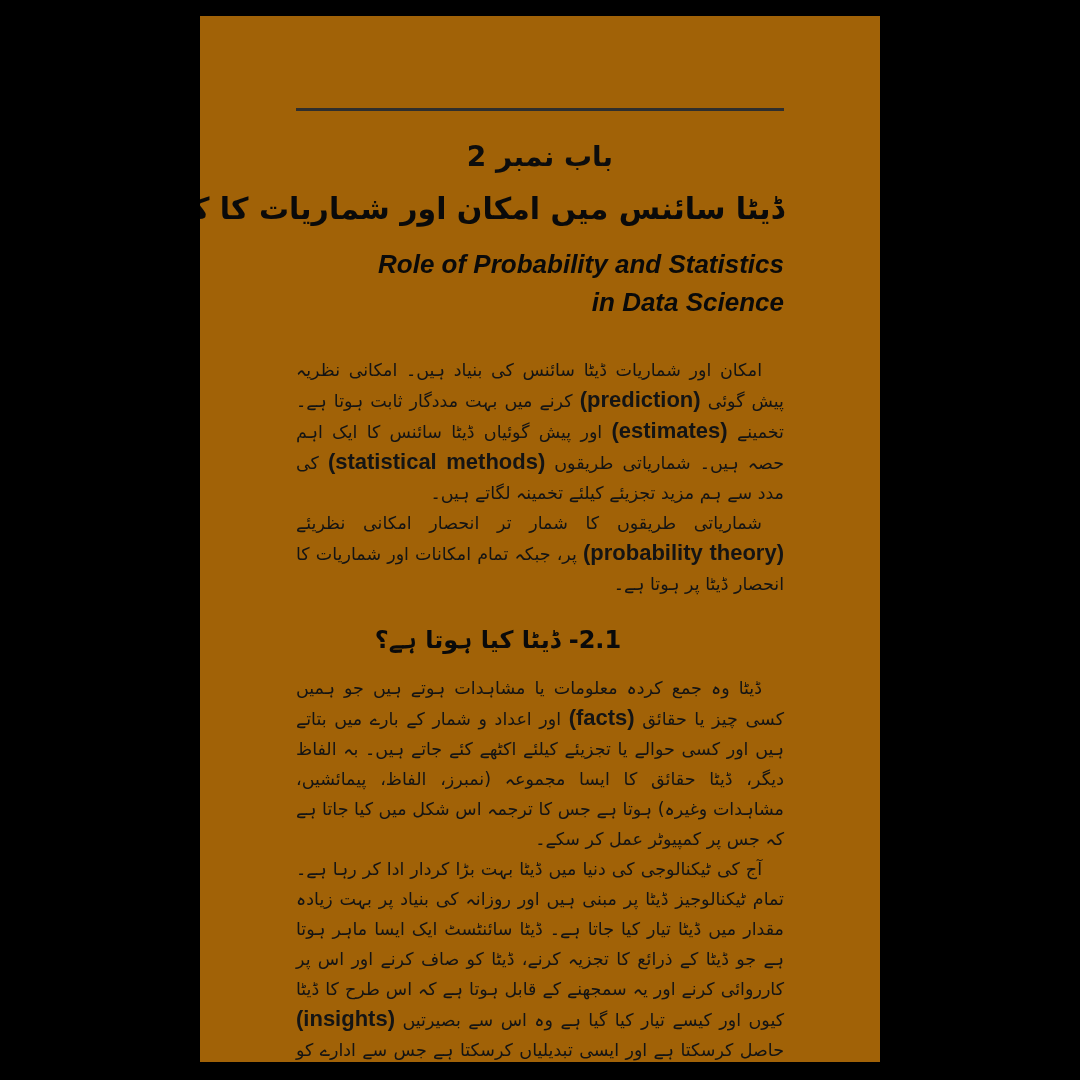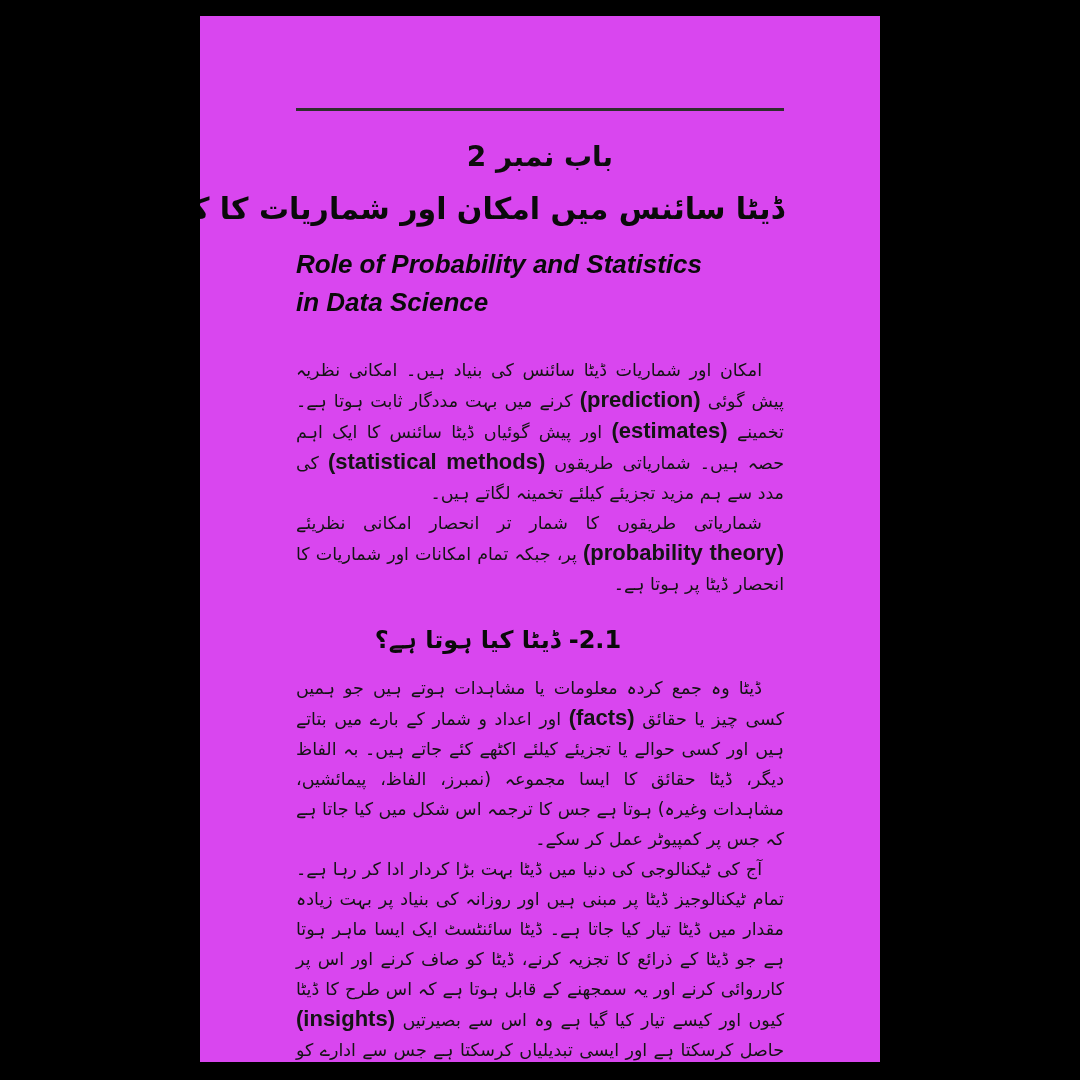--- a/index.html
+++ b/index.html
@@ -7,21 +7,21 @@
     width:1080px;height:1080px;
     background:#000;
     font-family:"DejaVu Sans",sans-serif;
     overflow:hidden;
     position:relative;
   }
   .canvas{width:1080px;height:1080px;position:relative;}
   .page{
     position:absolute;left:200px;top:16px;
     width:680px;height:1046px;
-    background:#d946ef;
+    background:#a16207;
     overflow:hidden;
     box-sizing:border-box;
     padding:0 96px;
     color:#111;
   }
   .header-rule{
     margin-top:92px;
     width:488px;height:3px;
     background:#2e2e2e;
   }
@@ -37,21 +37,21 @@
     margin:6px 0 0 0;
     text-align:center;
     font-size:30px;font-weight:bold;
     line-height:52px;
     direction:rtl;
     white-space:nowrap;
     color:#0a0a0a;
   }
   .en-title{
     margin:10px 0 0 0;
-    text-align:left;
+    text-align:right;
     font-family:"Liberation Sans",sans-serif;
     font-style:italic;font-weight:bold;
     font-size:26px;line-height:38px;
     color:#0a0a0a;
   }
   .body-text{
     margin-top:34px;
     width:488px;
   }
   .para{

